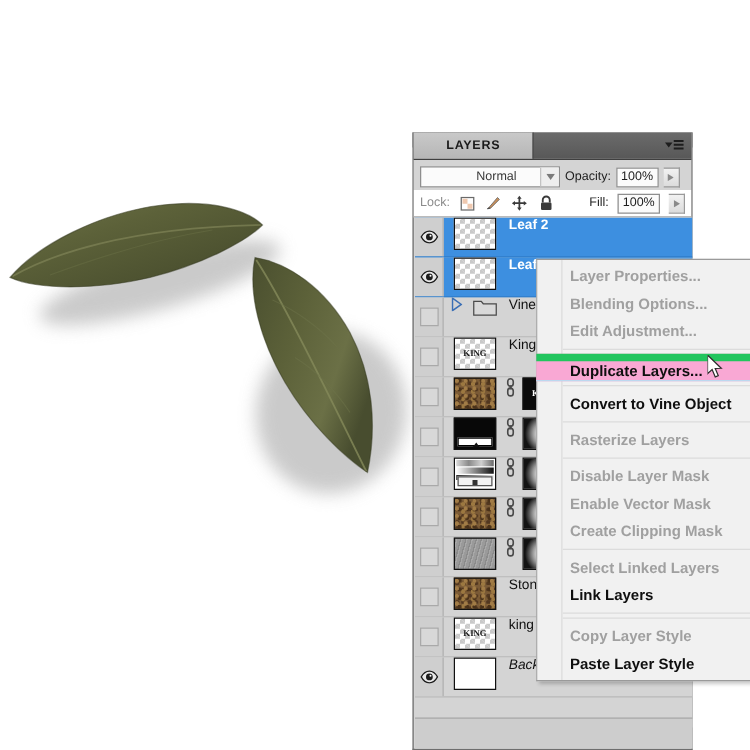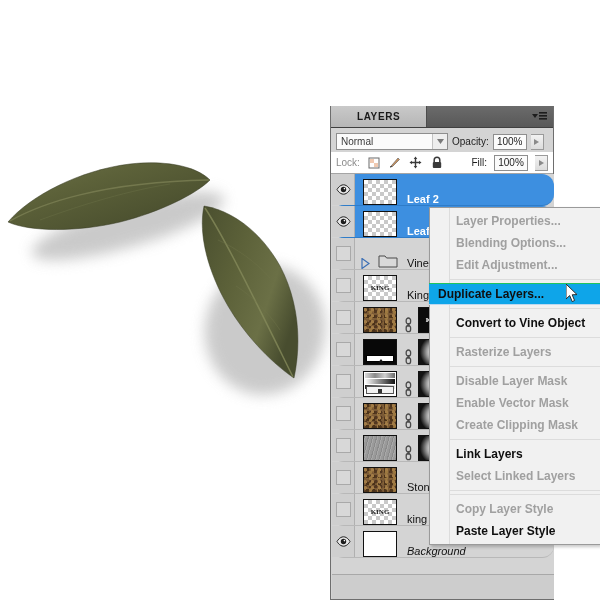--- a/index.html
+++ b/index.html
@@ -45,21 +45,21 @@
   }
   #flyout{margin-left:auto;display:flex;align-items:center;padding-right:6px;}
   #flyout svg{display:block;}
 
   #blendrow{
     height:24px;display:flex;align-items:center;gap:4px;padding:3px 5px 0 5px;
     box-sizing:border-box;background:#d4d4d4;
   }
   .combo{
     flex:0 0 112px;height:17px;background:#fbfbfb;border:1px solid #8e8e8e;
-    display:flex;align-items:center;box-sizing:border-box;
+    display:flex;align-items:center;box-sizing:border-box;padding-left:40px;
   }
   .combo .cval{flex:1;font-size:10px;color:#3a3a3a;padding-left:4px;white-space:nowrap;overflow:hidden;}
   .combo .carr{
     width:14px;height:15px;border-left:1px solid #c3c3c3;background:#eeeeee;
     display:flex;align-items:center;justify-content:center;
   }
   .lbl{font-size:10px;color:#1d1d1d;white-space:nowrap;}
   .numbox{
     width:34px;height:16px;background:#fbfbfb;border:1px solid #8e8e8e;box-sizing:border-box;
     font-size:10px;color:#1d1d1d;display:flex;align-items:center;justify-content:center;
@@ -77,22 +77,22 @@
   #lockrow .locklbl{font-size:10px;color:#8b8b8b;}
   .lockicon{width:14px;height:14px;display:flex;align-items:center;justify-content:center;}
   #lockrow .spacer{flex:1;}
 
   
   #layerlist{
     position:absolute;left:1px;top:68px;width:222px;height:408px;
     background:#d4d4d4;overflow:hidden;
   }
   .layer-row{
-    height:32px;display:flex;align-items:flex-end;position:relative;
-    border-bottom:1px solid #b8b8b8;background:#d4d4d4;box-sizing:border-box;border-radius:12px;
+    height:32px;display:flex;align-items:flex-start;position:relative;
+    border-bottom:1px solid #b8b8b8;background:#d4d4d4;box-sizing:border-box;
   }
   .layer-row.selected{background:#3d8fe0;border-bottom:1px solid #2f7cc8;}
   .eye-cell{
     width:22px;height:31px;flex:0 0 22px;display:flex;align-items:center;justify-content:center;
     border-right:1px solid #b0b0b0;background:#cfcfcf;
   }
   .layer-row.selected .eye-cell{background:#cfcfcf;}
   .thumb-cell{flex:0 0 42px;display:flex;align-items:center;justify-content:center;padding-left:4px;}
   .thumb{
     width:34px;height:26px;border:1px solid #111;box-sizing:border-box;background:#fff;
@@ -129,22 +129,22 @@
     padding:2px 0 2px 0;
   }
   #ctx-gutter{position:absolute;left:0;top:0;bottom:0;width:19px;background:#f1f1f1;border-right:1px solid #dcdcdc;}
   .mi{
     position:relative;height:22px;display:flex;align-items:center;
     padding-left:26px;font-size:12px;color:#262626;white-space:nowrap;box-sizing:border-box;font-weight:bold;
   }
   .mi.disabled{color:#a0a0a0;}
   .mi.bold{color:#0f0f0f;}
   .mi.highlight{
-    background:#0ea5e9;border-top:1px solid #22c55e;border-bottom:1px solid #bcd8ef;
-    margin-left:-1px;padding-left:9px;
+    background:#f9a8d4;border-top:6px solid #22c55e;border-bottom:1px solid #bcd8ef;
+    margin-left:-1px;padding-left:27px;
   }
   .msep{height:1px;background:#dcdcdc;margin:3px 0 3px 20px;}
 
   #cursor{position:absolute;left:566px;top:284px;width:14px;height:20px;pointer-events:none;}
 </style>
 </head>
 <body>
 
 <div id="canvas-area">
 
@@ -470,22 +470,22 @@
     <div class="mi highlight bold">Duplicate Layers...</div>
     <div class="msep"></div>
     <div class="mi bold">Convert to Vine Object</div>
     <div class="msep"></div>
     <div class="mi disabled">Rasterize Layers</div>
     <div class="msep"></div>
     <div class="mi disabled">Disable Layer Mask</div>
     <div class="mi disabled">Enable Vector Mask</div>
     <div class="mi disabled">Create Clipping Mask</div>
     <div class="msep"></div>
+    <div class="mi disabled">Select Linked Layers</div>
     <div class="mi bold">Link Layers</div>
-    <div class="mi disabled">Select Linked Layers</div>
     <div class="msep"></div>
     <div class="msep"></div>
     <div class="mi disabled">Copy Layer Style</div>
     <div class="mi bold">Paste Layer Style</div>
   </div>
 
 <div id="cursor" style="left: 566px; top: 284px;">
   <svg width="14" height="20" viewBox="0 0 14 20">
     <polygon points="0,0 0,15 3.7,11.6 6.2,17.6 8.6,16.5 6.2,10.8 11,10.6" fill="#ffffff" stroke="#2b2b2b" stroke-width="1"></polygon>
   </svg>

